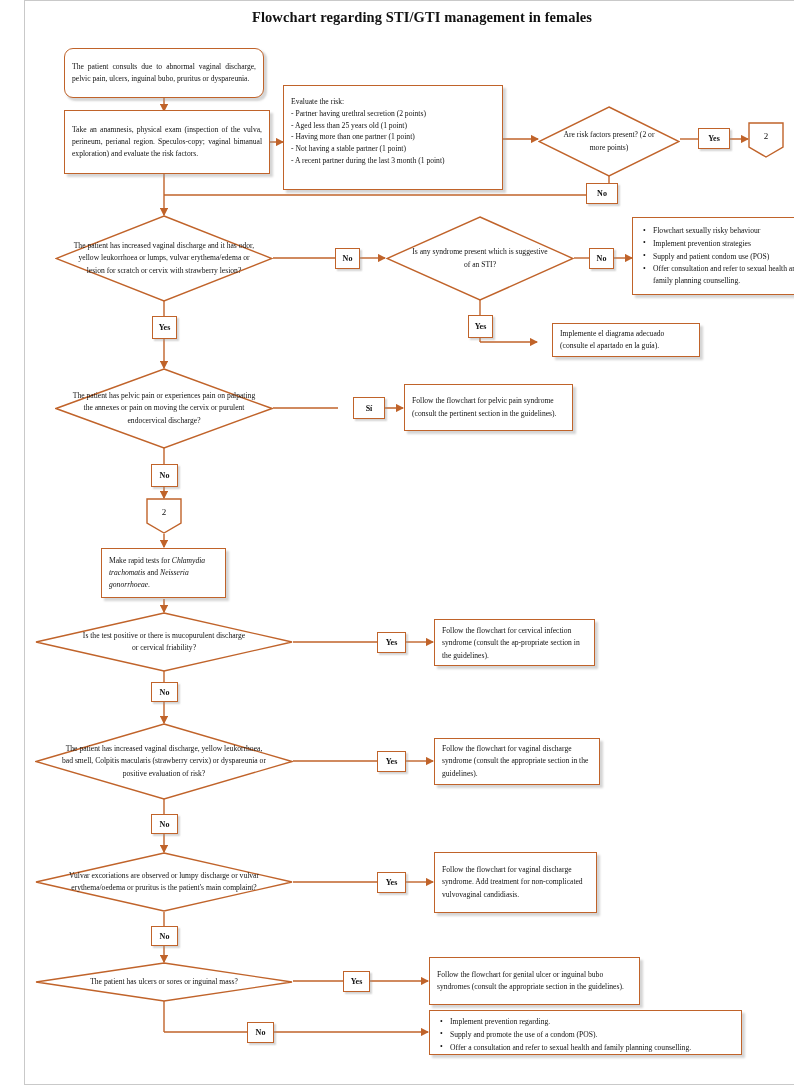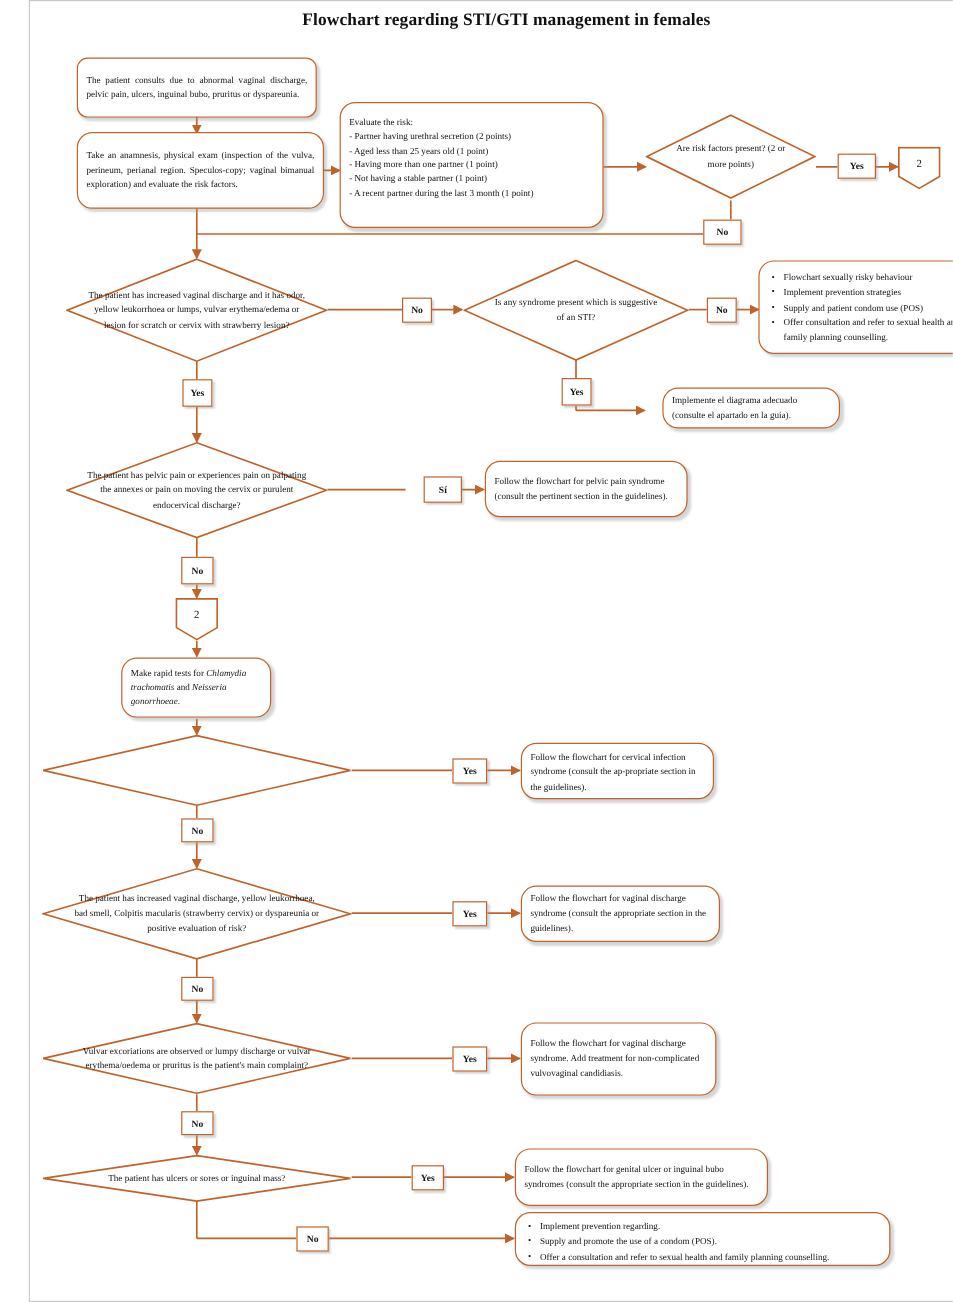--- a/index.html
+++ b/index.html
@@ -31,21 +31,20 @@
   svg#wires {
     position: absolute;
     left: 0; top: 0;
     width: 794px; height: 1085px;
     pointer-events: none;
   }
   
   .node {
     position: absolute;
     box-sizing: border-box;
-    border-radius: 13px;
   }
   .boxnode {
     border: 1.4px solid #c0632a;
     background: #ffffff;
     box-shadow: 2.5px 2.5px 2px rgba(150,150,150,0.40);
     box-sizing: border-box;
     display: flex;
     align-items: center;
   }
   .boxnode.rounded { border-radius: 9px; }
@@ -276,21 +275,21 @@
   <div class="node boxnode" style="left:404px; top:1009px; width:313px; height:45px; align-items:flex-start;">
     <div class="inner tight" style="padding-top:5px;">
       <ul class="bullets">
         <li>Implement prevention regarding.</li>
         <li>Supply and promote the use of a condom (POS).</li>
         <li>Offer a consultation and refer to sexual health and family planning counselling.</li>
       </ul>
     </div>
   </div>
 
-  <div class="diamond" style="left:513px; top:94px; width:142px; height:71px;">
+  <div class="diamond" style="left:513px; top:105px; width:142px; height:71px;">
     <svg viewBox="0 0 142 71" preserveAspectRatio="none">
       <polygon points="71,1 141,35.5 71,70 1,35.5" fill="#ffffff" stroke="#c0632a" stroke-width="1.4"></polygon>
     </svg>
     <div class="dtext">Are risk factors present? (2 or more points)</div>
   </div>
 
   <div class="diamond" style="left:30px; top:214px; width:218px; height:87px;">
     <svg viewBox="0 0 218 87" preserveAspectRatio="none">
       <polygon points="109,1 217,43.5 109,86 1,43.5" fill="#ffffff" stroke="#c0632a" stroke-width="1.4"></polygon>
     </svg>
@@ -308,20 +307,21 @@
     <svg viewBox="0 0 218 81" preserveAspectRatio="none">
       <polygon points="109,1 217,40.5 109,80 1,40.5" fill="#ffffff" stroke="#c0632a" stroke-width="1.4"></polygon>
     </svg>
     <div class="dtext" style="left:8%; width:84%;">The patient has pelvic pain or experiences pain on palpating the annexes or pain on moving the cervix or purulent endocervical discharge?</div>
   </div>
 
   <div class="diamond" style="left:10px; top:611px; width:258px; height:60px;">
     <svg viewBox="0 0 258 60" preserveAspectRatio="none">
       <polygon points="129,1 257,30 129,59 1,30" fill="#ffffff" stroke="#c0632a" stroke-width="1.4"></polygon>
     </svg>
+    <div class="dtext" style="left:18%; width:64%;">Is the test positive or there is mucopurulent discharge or cervical friability?</div>
   </div>
 
   <div class="diamond" style="left:10px; top:722px; width:258px; height:77px;">
     <svg viewBox="0 0 258 77" preserveAspectRatio="none">
       <polygon points="129,1 257,38.5 129,76 1,38.5" fill="#ffffff" stroke="#c0632a" stroke-width="1.4"></polygon>
     </svg>
     <div class="dtext" style="left:10%; width:80%;">The patient has increased vaginal discharge, yellow leukorrhoea, bad smell, Colpitis macularis (strawberry cervix) or dyspareunia or positive evaluation of risk?</div>
   </div>
 
   <div class="diamond" style="left:10px; top:851px; width:258px; height:60px;">

